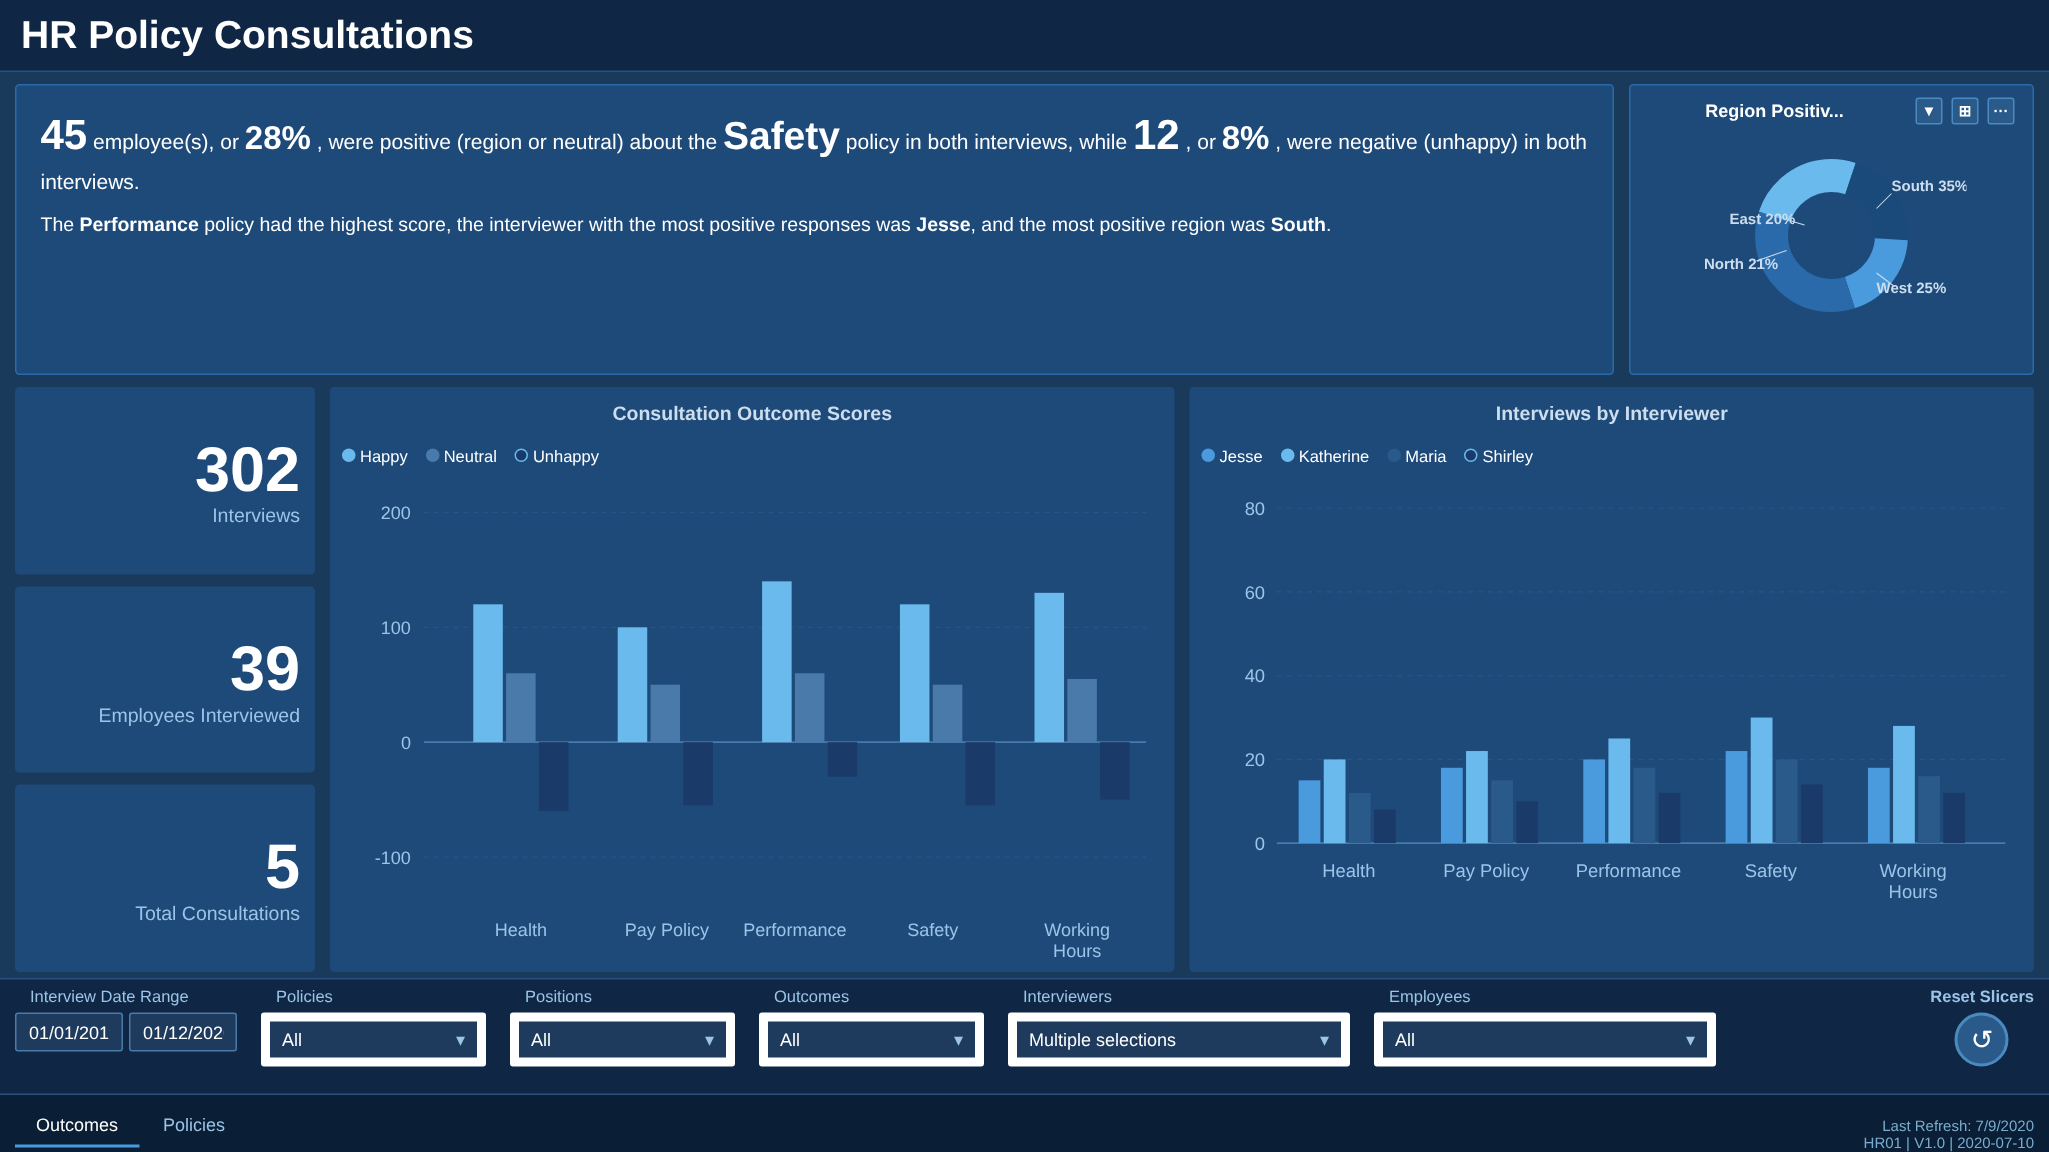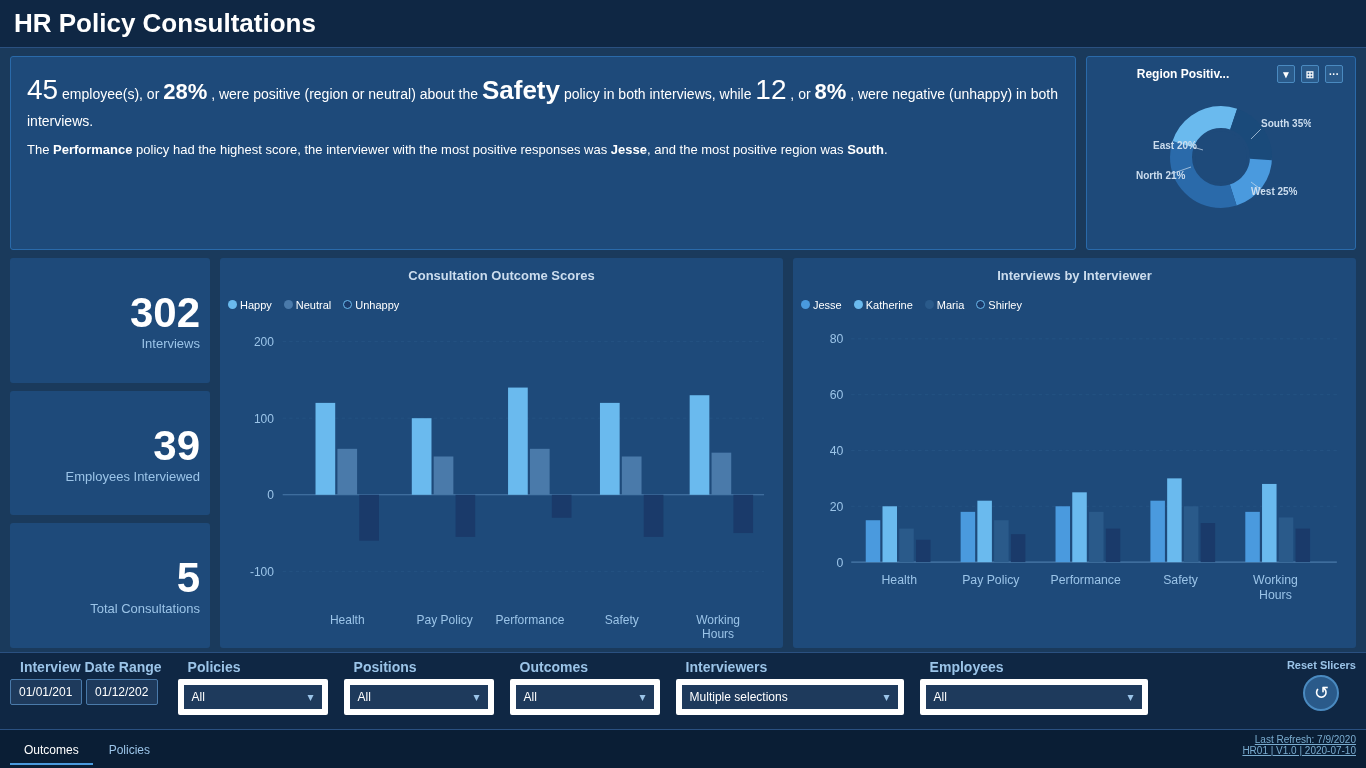--- a/index.html
+++ b/index.html
@@ -43,21 +43,21 @@
       border-radius: 3px;
       padding: 12px 16px;
       display: flex;
       flex-direction: column;
       gap: 8px;
     }
     #summary-line1 {
       font-size: 14px;
       line-height: 1.5;
     }
-    #summary-line1 .big-num { font-size: 28px; font-weight: 400; }
+    #summary-line1 .big-num { font-size: 28px; font-weight: 700; }
     #summary-line1 .big-pct { font-size: 22px; font-weight: 700; }
     #summary-line1 .big-policy { font-size: 26px; font-weight: 700; }
     #summary-line2 {
       font-size: 13px;
       line-height: 1.5;
     }
     #summary-line2 .bold { font-weight: 700; }
     #donut-box {
       width: 270px;
       background: #1e4a7a;
@@ -181,23 +181,23 @@
       align-items: flex-start;
       gap: 16px;
       height: 78px;
     }
     .filter-group {
       display: flex;
       flex-direction: column;
       gap: 4px;
     }
     .filter-label {
-      font-size: 14px;
+      font-size: 11px;
       color: #9bc4e8;
-      font-weight: 700;
+      font-weight: 400;
       padding-left: 10px;
     }
     .date-inputs {
       display: flex;
       gap: 4px;
     }
     .date-input {
       background: #1e3a5c;
       border: 1px solid #4a7aaa;
       color: #fff;
@@ -257,25 +257,24 @@
       cursor: pointer;
       border-bottom: 2px solid transparent;
     }
     .nav-tab.active {
       color: #fff;
       border-bottom: 2px solid #4a9ade;
     }
     .bottom-right-info {
       position: absolute;
       right: 10px;
-      bottom: 16px;
+      bottom: 4px;
       font-size: 10px;
       color: #7aaccf;
       text-align: right;
-      text-decoration: underline;
     }
 
     svg text { font-family: 'Segoe UI', Arial, sans-serif; }
   </style>
 </head>
 <body>
 
 <div id="header">
   <h1>HR Policy Consultations</h1>
 </div>

